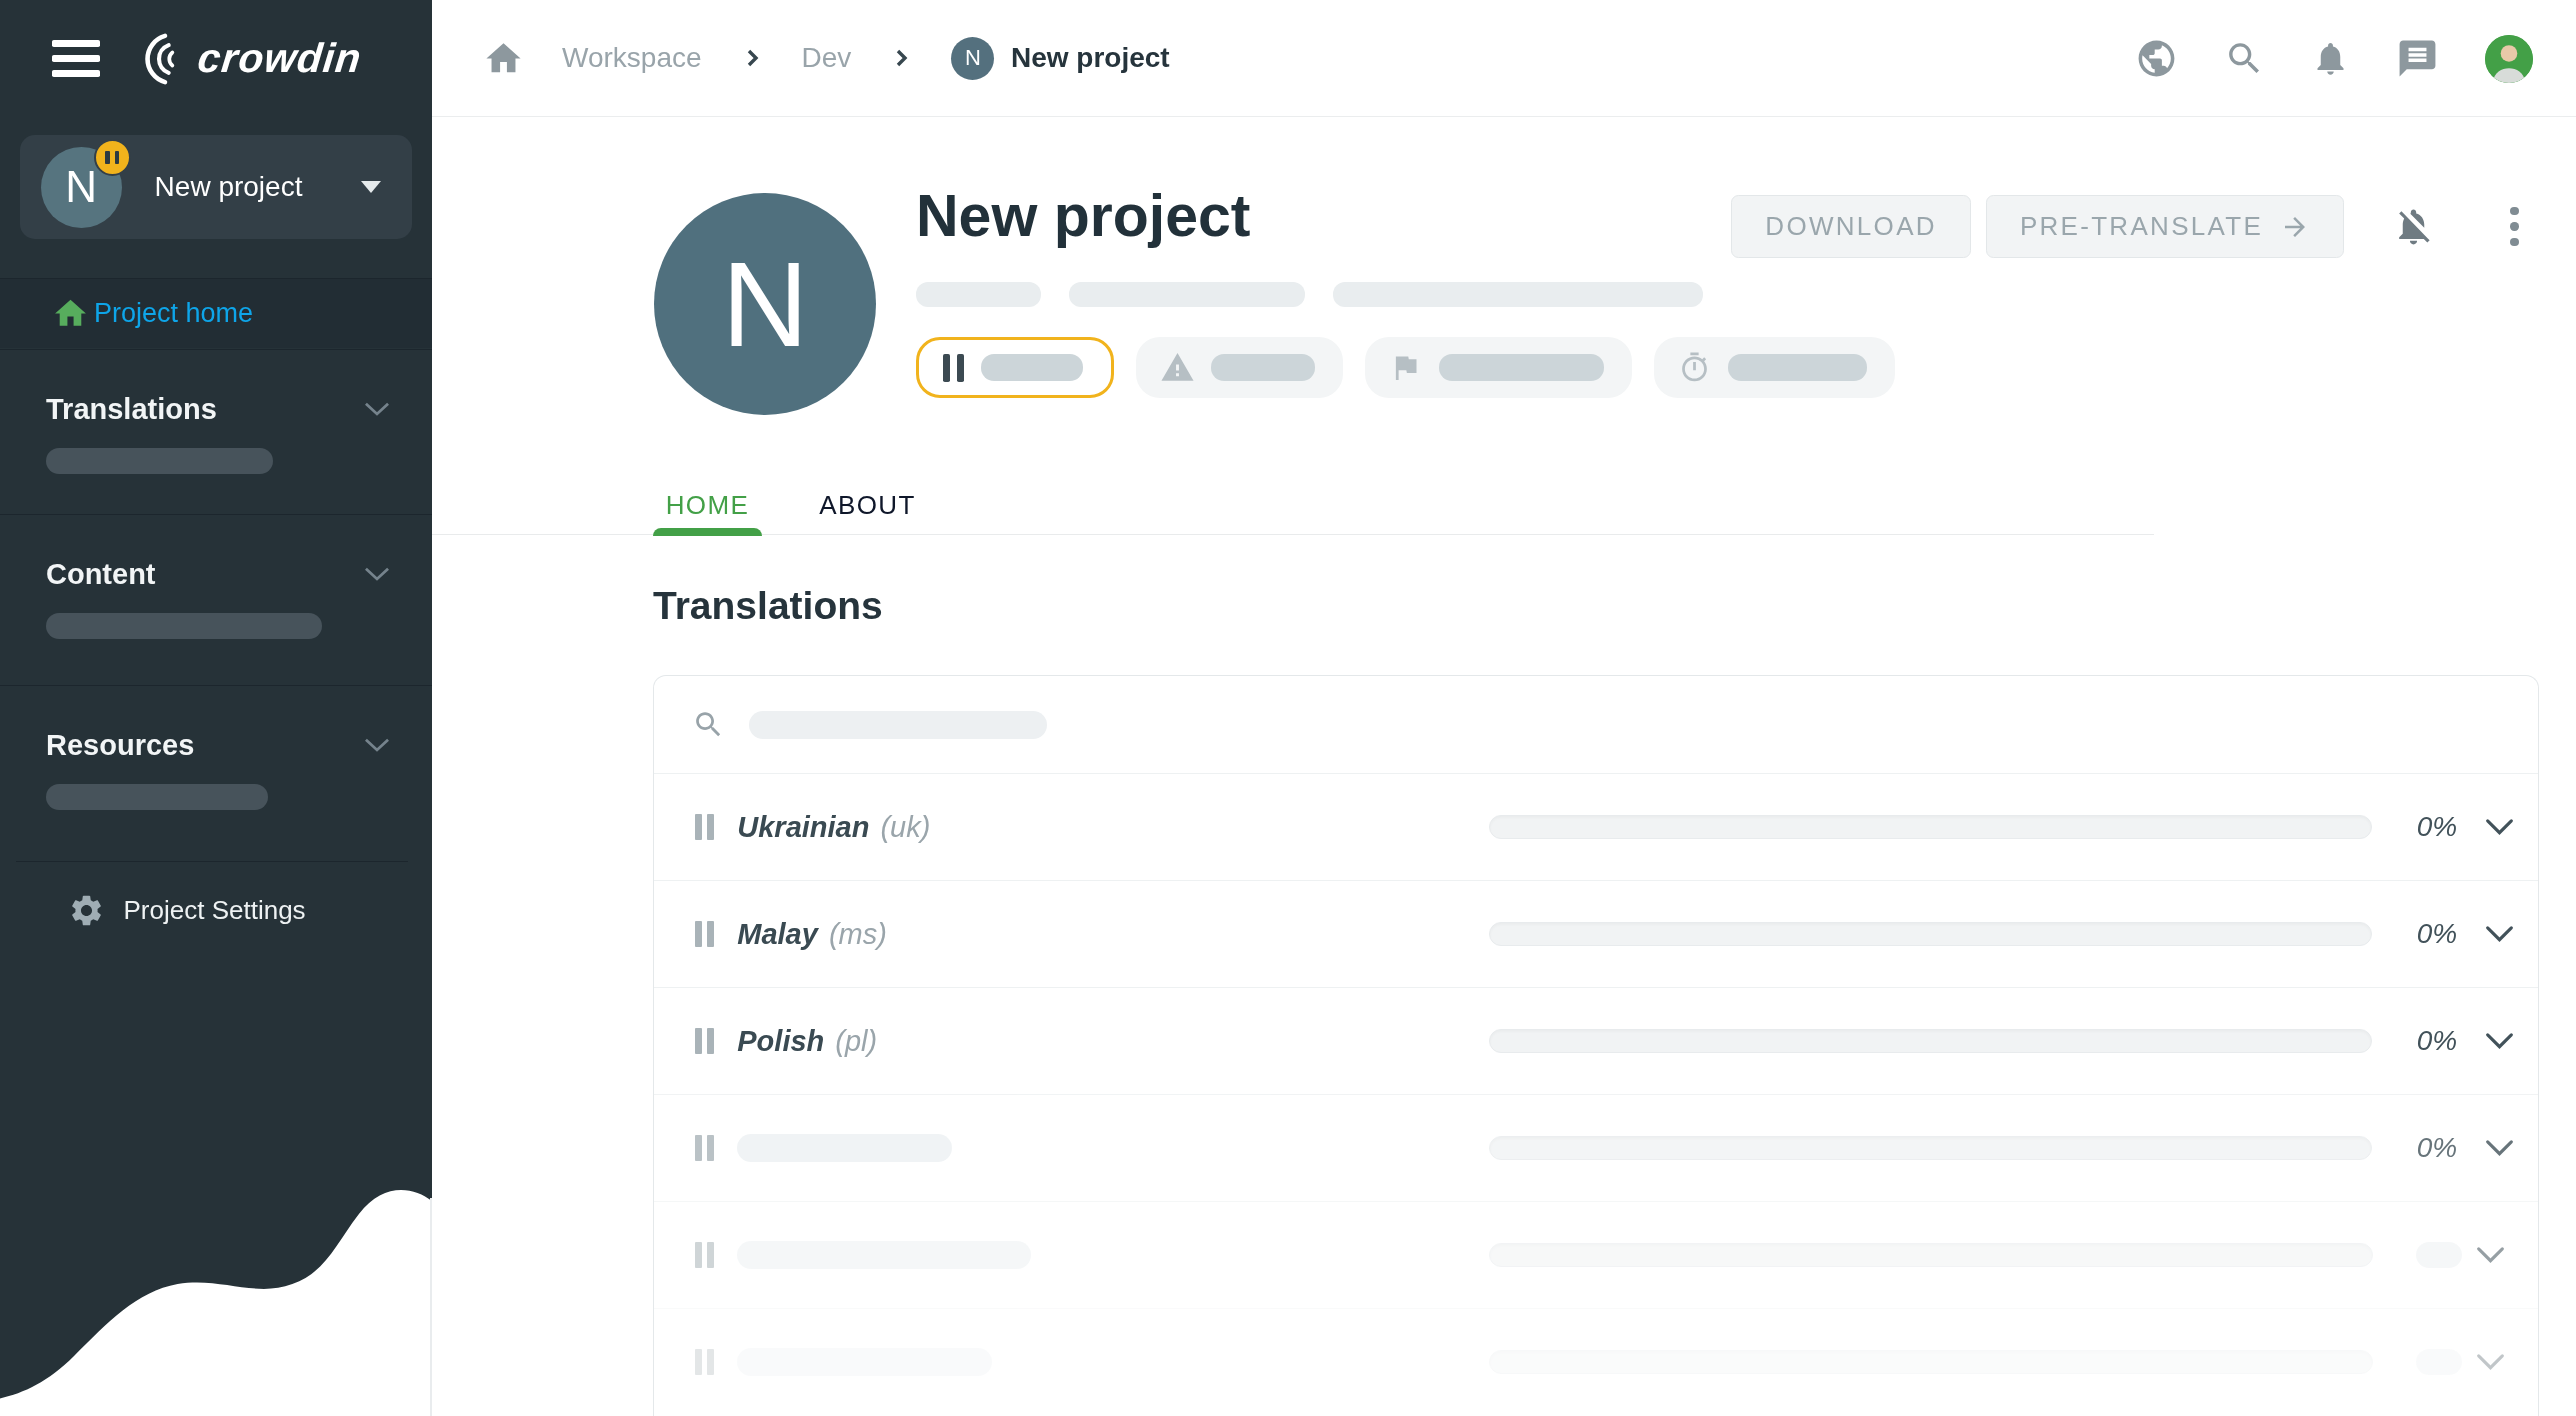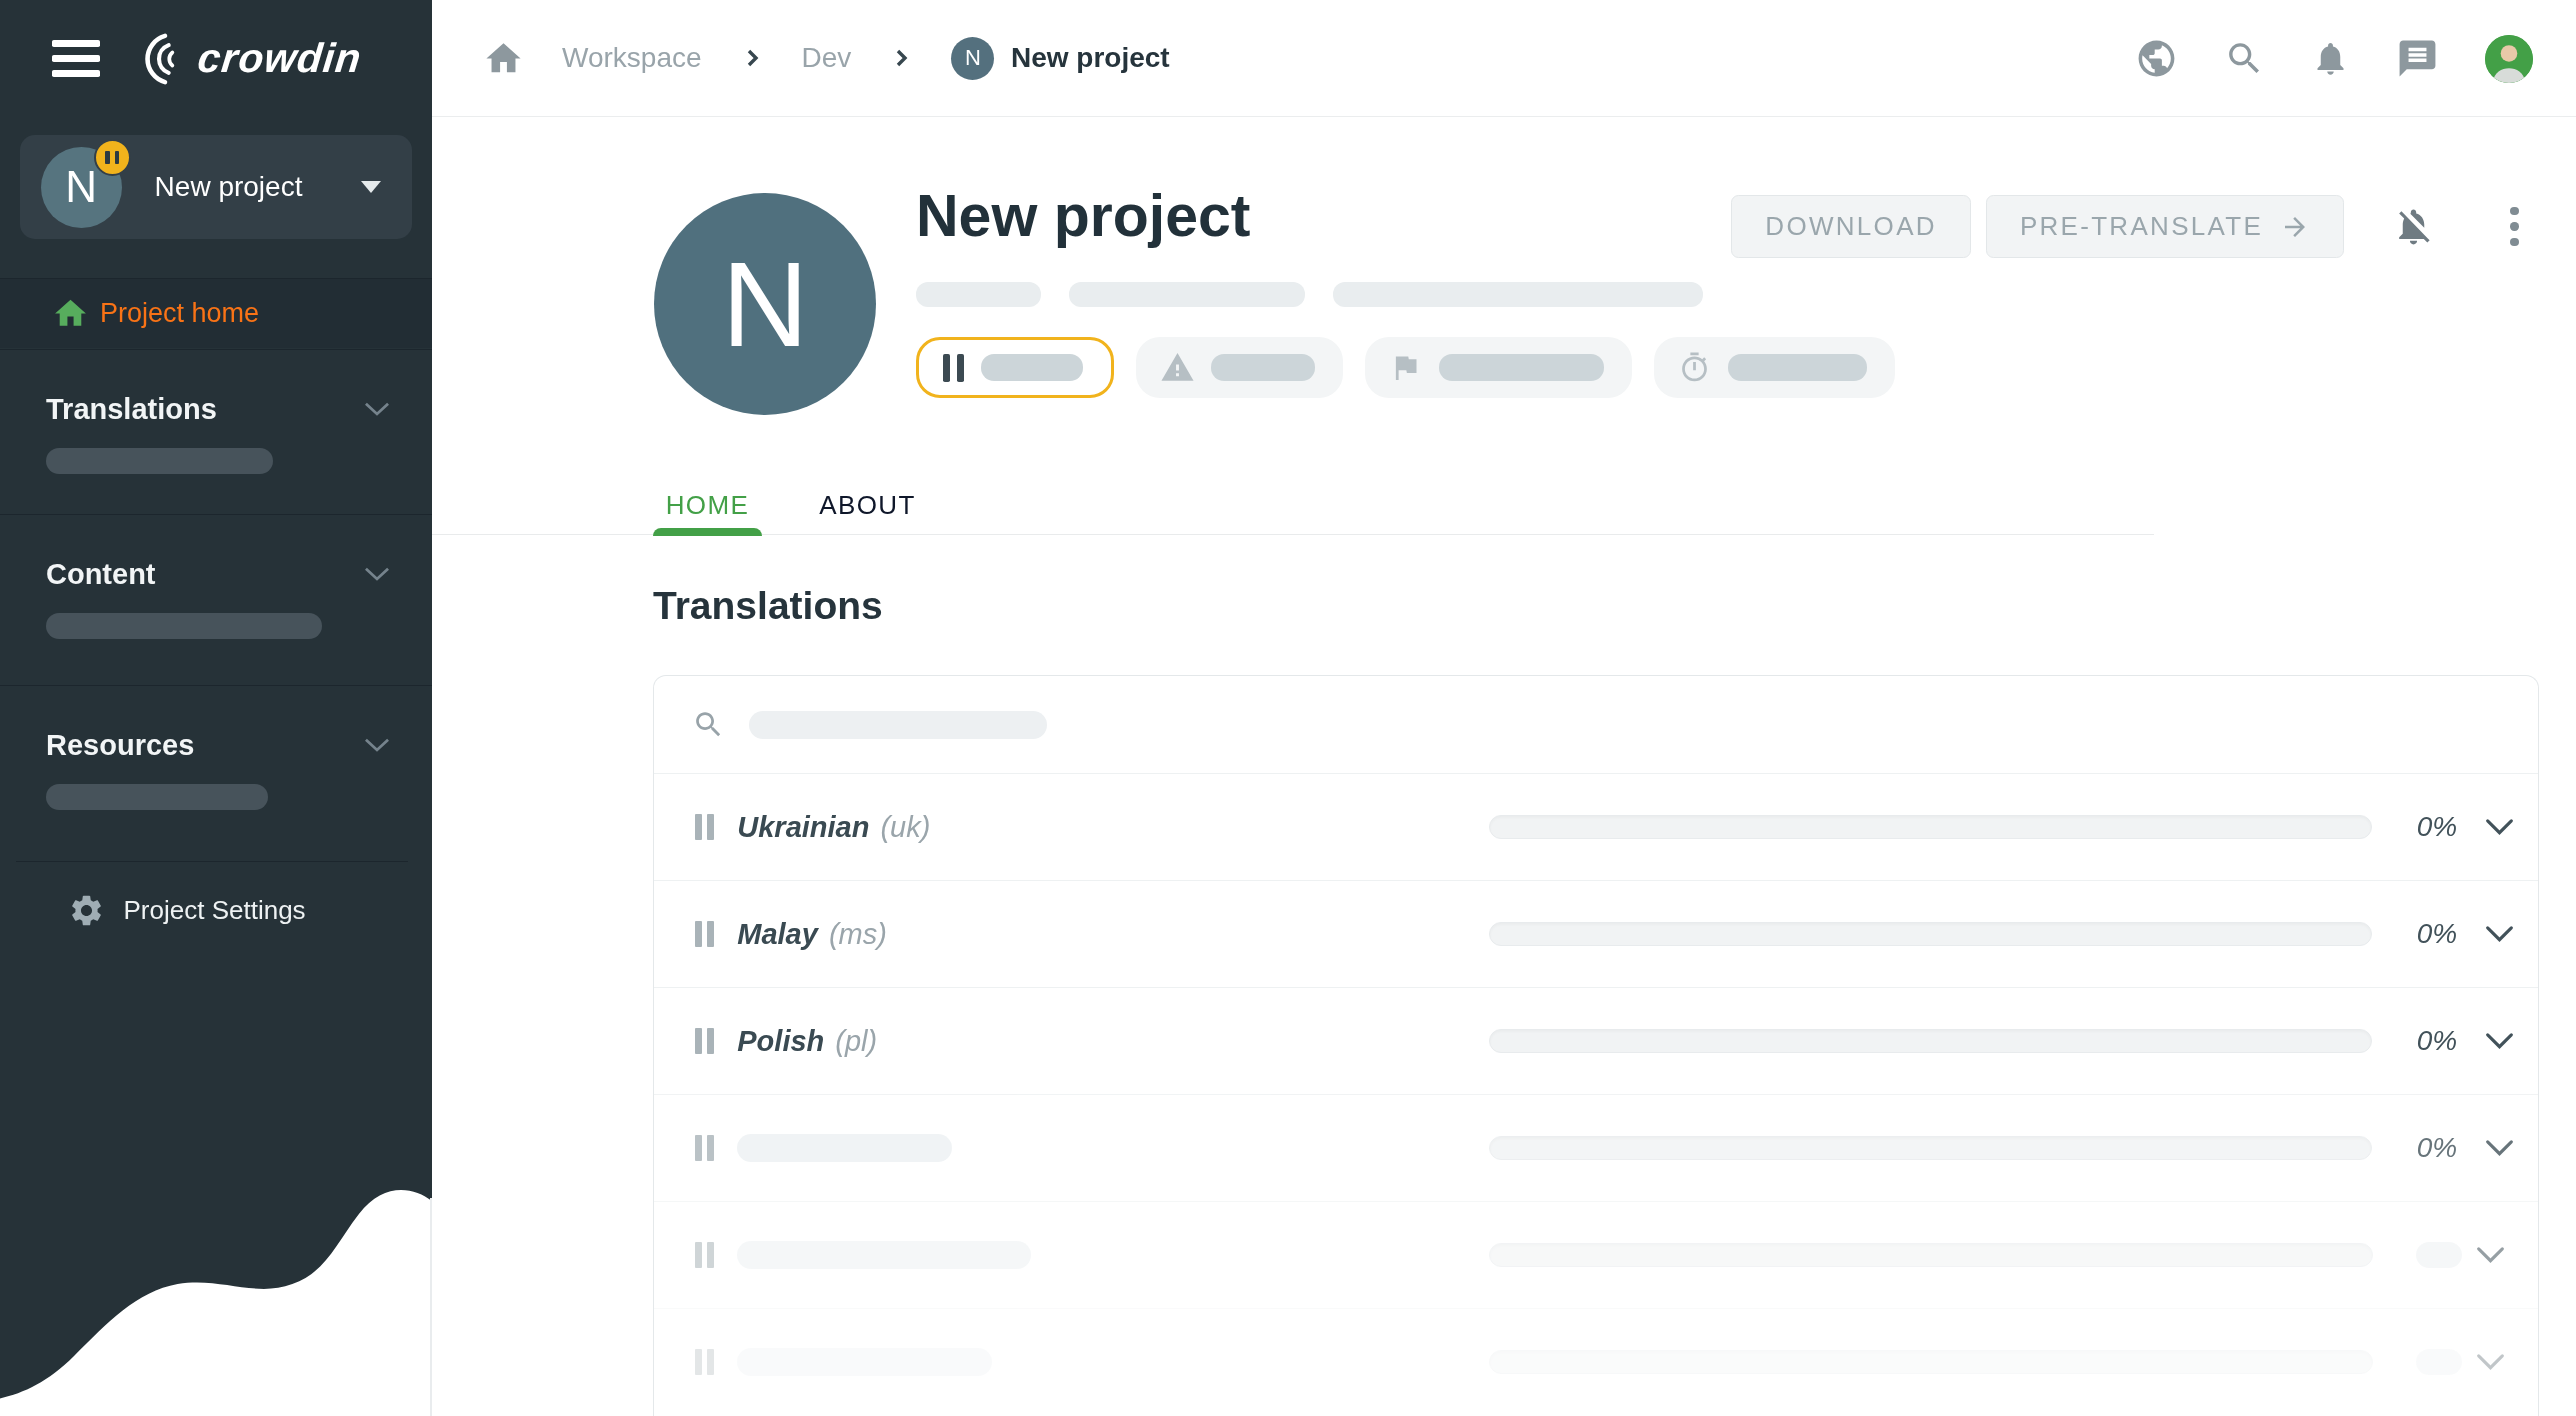--- a/index.html
+++ b/index.html
@@ -39,21 +39,21 @@
   .pb-badge { position:absolute; right:-9.2px; top:-7.4px; width:37px; height:37px; border-radius:50%;
               background:#f1b31c; border:2.8px solid #333f47; display:flex; align-items:center; justify-content:center; }
   .pb-badge i { display:block; width:4.6px; height:13px; background:#2c3a41; margin:0 2.3px; border-radius:0.9px; }
   .pb-label { margin-left:33px; color:#fff; font-size:28px; font-weight:500; }
   .pb-caret { margin-left:auto; margin-right:31px; width:0; height:0;
               border-left:10.2px solid transparent; border-right:10.2px solid transparent; border-top:12px solid #e5eaec; }
 
   .side-home { position:absolute; left:0; top:278px; width:432px; height:70px; background:#222d34;
                border-top:1.8px solid #1c262d; display:flex; align-items:center; cursor:pointer; }
   .side-home svg { width:37px; height:37px; fill:#57ad5d; margin-left:52px; }
-  .side-home span { margin-left:11px; color:#f97316; font-size:27px; }
+  .side-home span { margin-left:5px; color:#0ea5e9; font-size:27px; }
 
   .side-section { position:absolute; left:0; width:432px; border-top:1.8px solid #1c262d; }
   .ss-head { display:flex; align-items:center; padding:43px 41px 0 46px; cursor:pointer; }
   .ss-label { color:#f2f5f6; font-size:29px; font-weight:700; }
   .ss-chev { margin-left:auto; }
   .ss-chev svg { width:28px; height:16.6px; stroke:#75838c; stroke-width:3; fill:none; display:block; }
   .ss-pill { margin:22px 0 0 46px; height:26px; border-radius:13px; background:#47535b; }
 
   .side-settings { position:absolute; left:16px; top:861px; width:392px; height:98px; border-top:1.8px solid #1c262d;
                    display:flex; align-items:center; cursor:pointer; }

